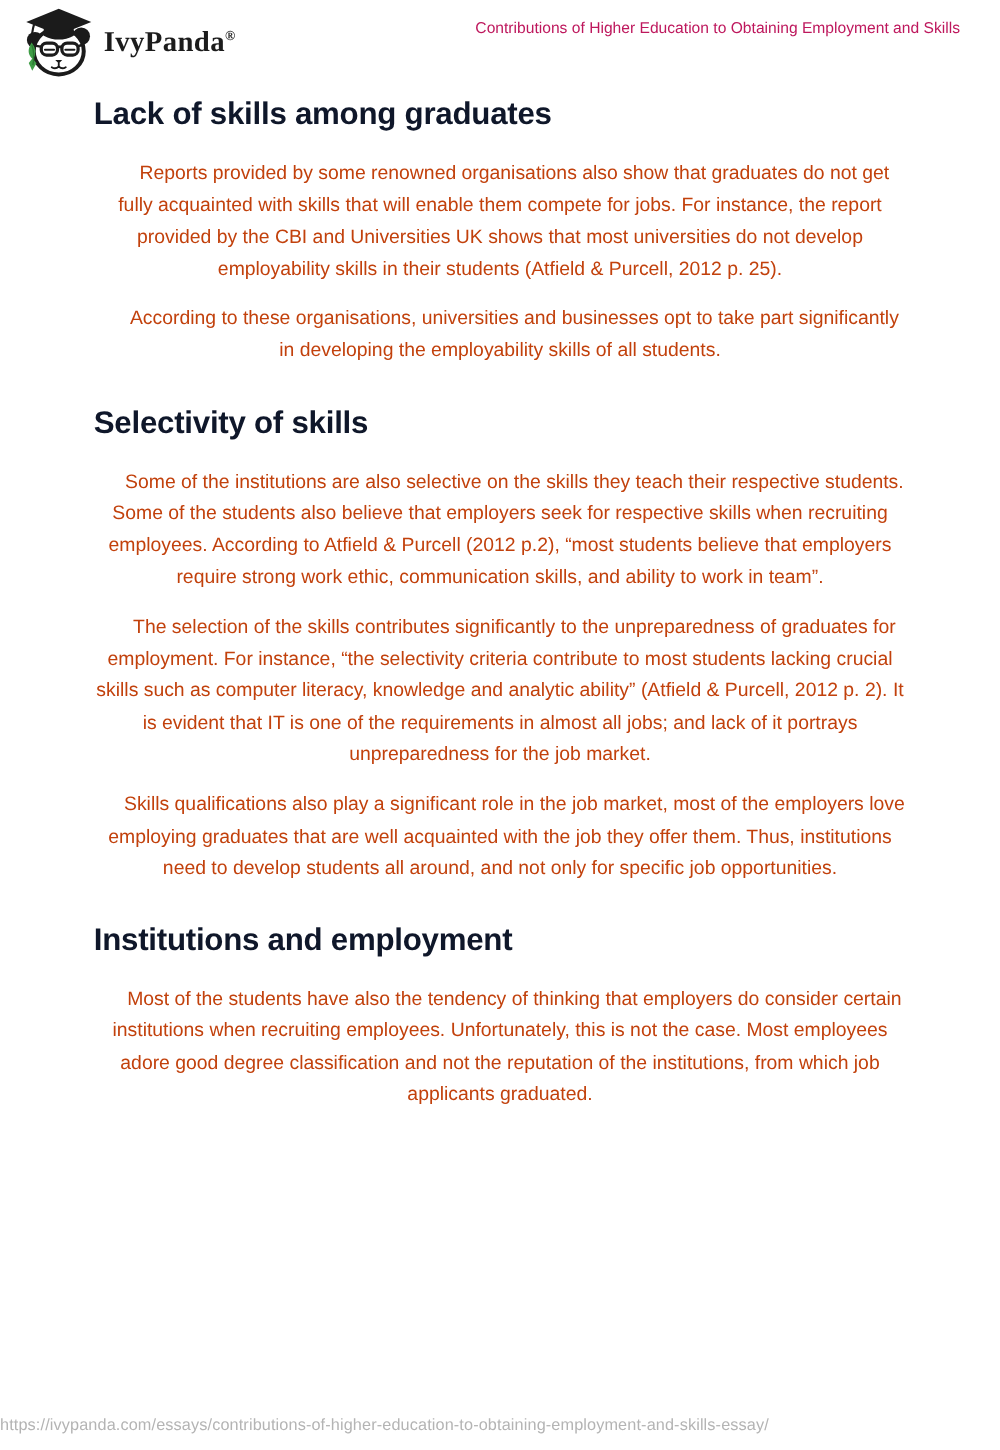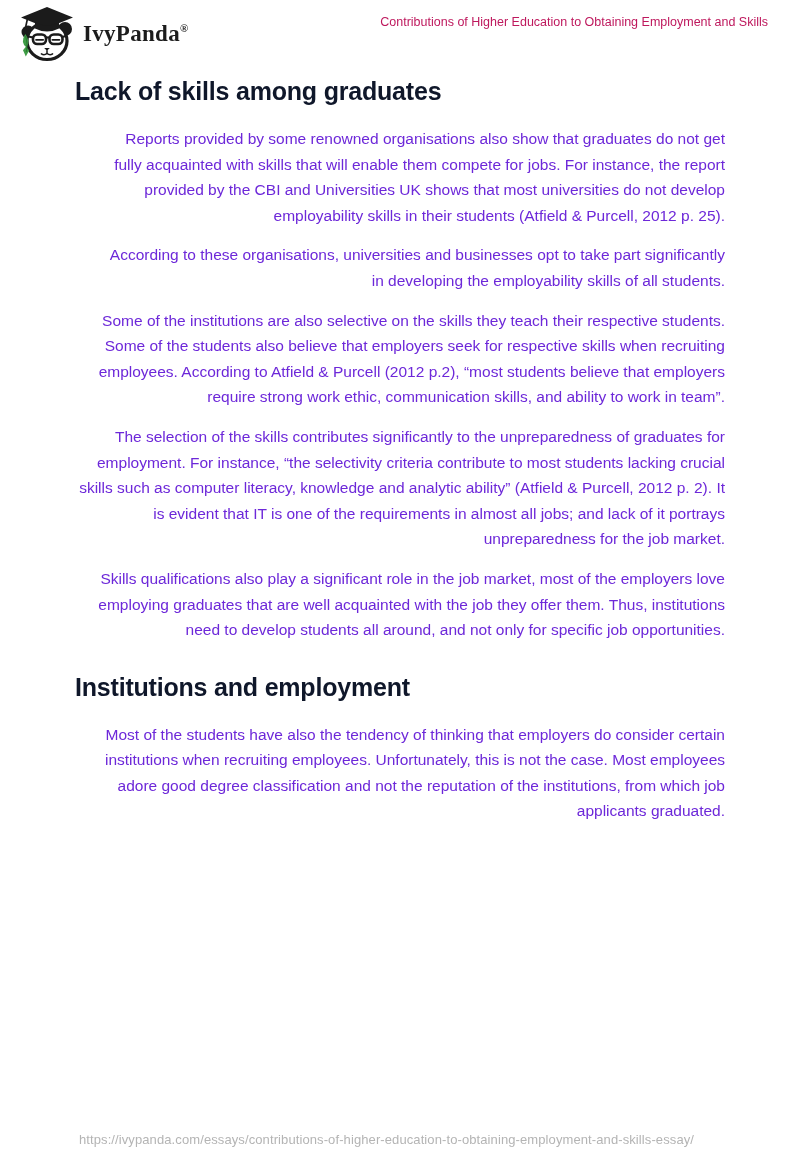--- a/index.html
+++ b/index.html
@@ -55,33 +55,33 @@
     font-weight: 700;
     color: #0f172a;
     letter-spacing: -0.2px;
     margin: 29px 0 20px 0;
     line-height: 1.2;
   }
   .content .section-heading:first-child { margin-top: 14px; }
   .body-para {
     font-size: 15.5px;
     line-height: 25.6px;
-    color: #6d28d9;
+    color: #c2410c;
     margin: 0 0 14px 0;
     text-indent: 23px;
-    text-align: right;
+    text-align: center;
   }
 
   
   .footer {
     position: absolute;
     bottom: 13px;
     right: 37px;
-    left: 10px;
-    text-align: center;
+    left: 0;
+    text-align: left;
     font-size: 13px;
     color: #b4b4b4;
     letter-spacing: 0.1px;
   }
 </style>
 </head>
 <body>
 
 <div class="header">
   <div class="logo-wrap">
@@ -117,20 +117,21 @@
     <span class="logo-text"><span>IvyPanda</span><span class="logo-reg">®</span></span>
   </div>
   <div class="doc-title">Contributions of Higher Education to Obtaining Employment and Skills</div>
 </div>
 
 <div class="content">
   <h2 class="section-heading">Lack of skills among graduates</h2>
   <p class="body-para">Reports provided by some renowned organisations also show that graduates do not get fully acquainted with skills that will enable them compete for jobs. For instance, the report provided by the CBI and Universities UK shows that most universities do not develop employability skills in their students (Atfield &amp; Purcell, 2012 p. 25).</p>
   <p class="body-para">According to these organisations, universities and businesses opt to take part significantly in developing the employability skills of all students.</p>
 
+  <h2 class="section-heading">Selectivity of skills</h2>
   <p class="body-para">Some of the institutions are also selective on the skills they teach their respective students. Some of the students also believe that employers seek for respective skills when recruiting employees. According to Atfield &amp; Purcell (2012 p.2), “most students believe that employers require strong work ethic, communication skills, and ability to work in team”.</p>
   <p class="body-para">The selection of the skills contributes significantly to the unpreparedness of graduates for employment. For instance, “the selectivity criteria contribute to most students lacking crucial skills such as computer literacy, knowledge and analytic ability” (Atfield &amp; Purcell, 2012 p. 2). It is evident that IT is one of the requirements in almost all jobs; and lack of it portrays unpreparedness for the job market.</p>
   <p class="body-para">Skills qualifications also play a significant role in the job market, most of the employers love employing graduates that are well acquainted with the job they offer them. Thus, institutions need to develop students all around, and not only for specific job opportunities.</p>
 
   <h2 class="section-heading">Institutions and employment</h2>
   <p class="body-para">Most of the students have also the tendency of thinking that employers do consider certain institutions when recruiting employees. Unfortunately, this is not the case. Most employees adore good degree classification and not the reputation of the institutions, from which job applicants graduated.</p>
 </div>
 
 <div class="footer">
   <span>https://ivypanda.com/essays/contributions-of-higher-education-to-obtaining-employment-and-skills-essay/</span>

